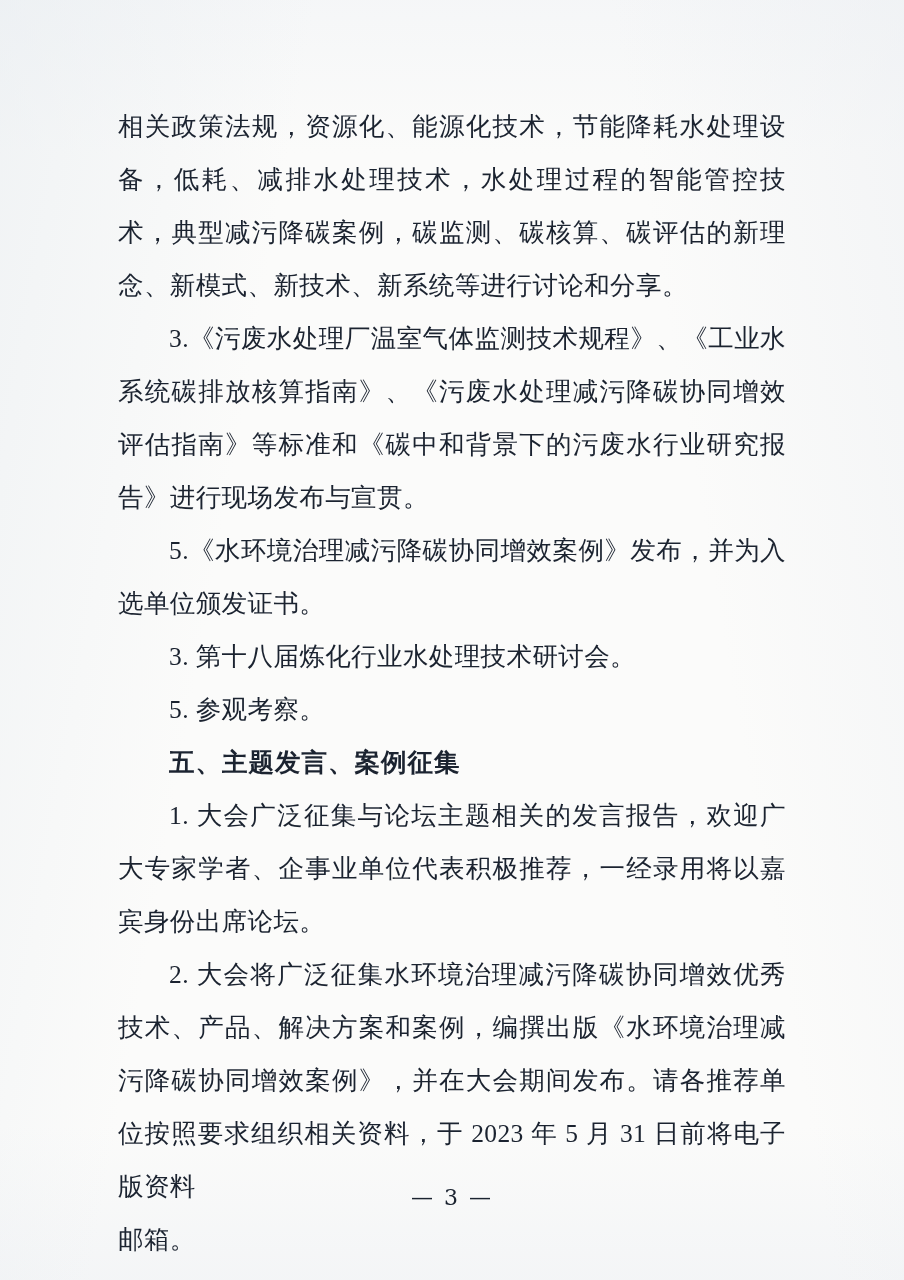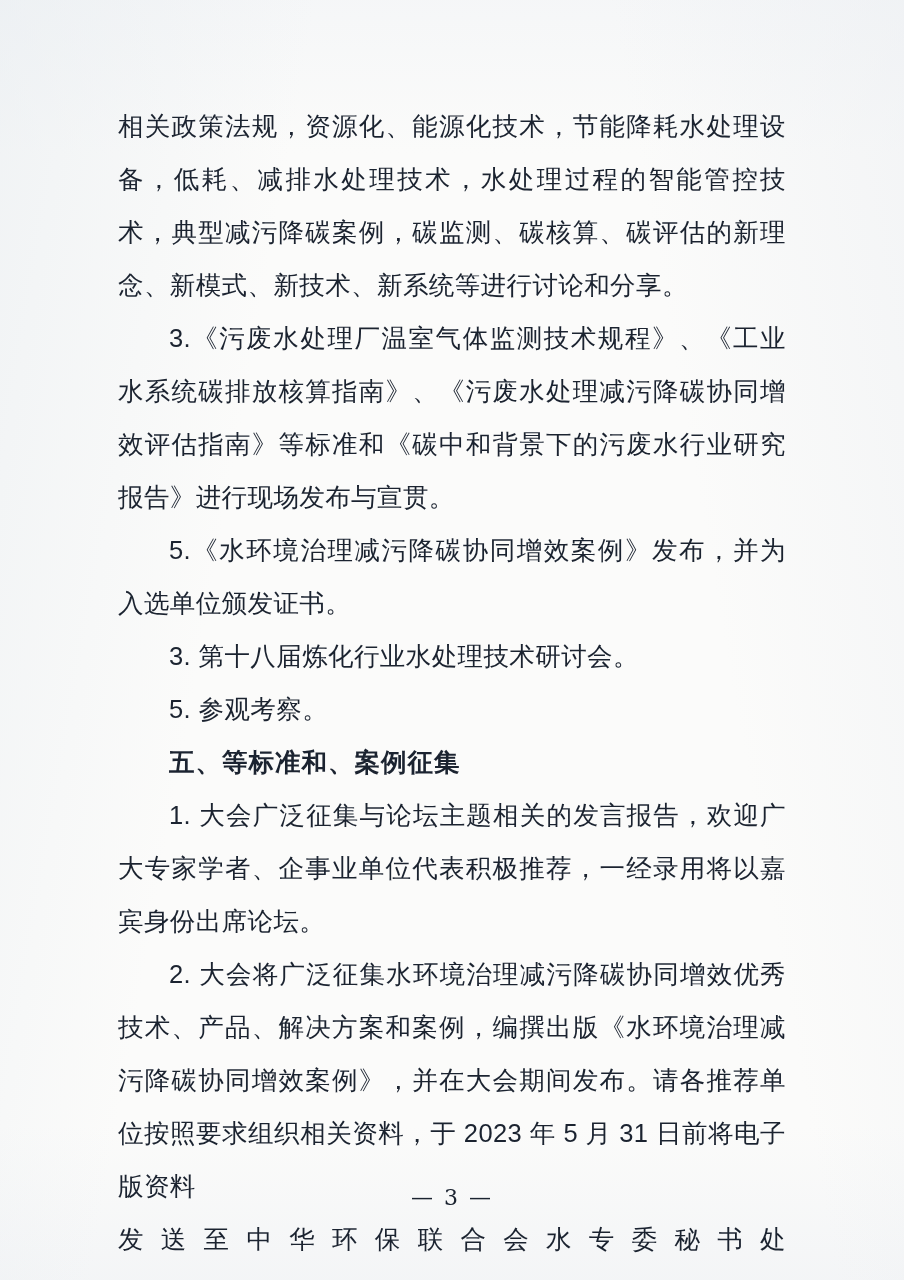--- a/index.html
+++ b/index.html
@@ -36,21 +36,21 @@
   }
   p.para {
     margin: 0 0 0 0;
     color: #1b2330;
     font-size: 25.5px;
     line-height: 53px;
     letter-spacing: 0.4px;
     text-align: justify;
     text-justify: inter-character;
     text-align-last: left;
-    font-family: Liberation Sans, sans-serif;
+    font-family: Liberation Serif, serif;
   }
   p.indent {
     text-indent: 51px;
   }
   p.heading {
     font-weight: bold;
     text-indent: 51px;
     letter-spacing: 1px;
   }
   p.justify-all {
@@ -80,29 +80,26 @@
     <p class="para">相关政策法规，资源化、能源化技术，节能降耗水处理设备，低耗、减排水处理技术，水处理过程的智能管控技术，典型减污降碳案例，碳监测、碳核算、碳评估的新理念、新模式、新技术、新系统等进行讨论和分享。</p>
 
     <p class="para indent">3.《污废水处理厂温室气体监测技术规程》、《工业水系统碳排放核算指南》、《污废水处理减污降碳协同增效评估指南》等标准和《碳中和背景下的污废水行业研究报告》进行现场发布与宣贯。</p>
 
     <p class="para indent">5.《水环境治理减污降碳协同增效案例》发布，并为入选单位颁发证书。</p>
 
     <p class="para indent">3. 第十八届炼化行业水处理技术研讨会。</p>
 
     <p class="para indent">5. 参观考察。</p>
 
-    <p class="para heading">五、等标准和、案例征集</p>
+    <p class="para heading">五、主题发言、案例征集</p>
 
     <p class="para indent">1. 大会广泛征集与论坛主题相关的发言报告，欢迎广大专家学者、企事业单位代表积极推荐，一经录用将以嘉宾身份出席论坛。</p>
 
     <p class="para indent">2. 大会将广泛征集水环境治理减污降碳协同增效优秀技术、产品、解决方案和案例，编撰出版《水环境治理减污降碳协同增效案例》，并在大会期间发布。请各推荐单位按照要求组织相关资料，于 2023 年 5 月 31 日前将电子版资料</p>
 
-    <p class="para justify-all">
-      <span>发 送 至 中 华 环 保 联 合 会 水 专 委 秘 书 处</span>
-    </p>
     <p class="para">
       <span>邮箱。</span>
     </p>
 
   </div>
 
   <div class="page-number">— 3 —</div>
 </div>
 
 </body></html>

